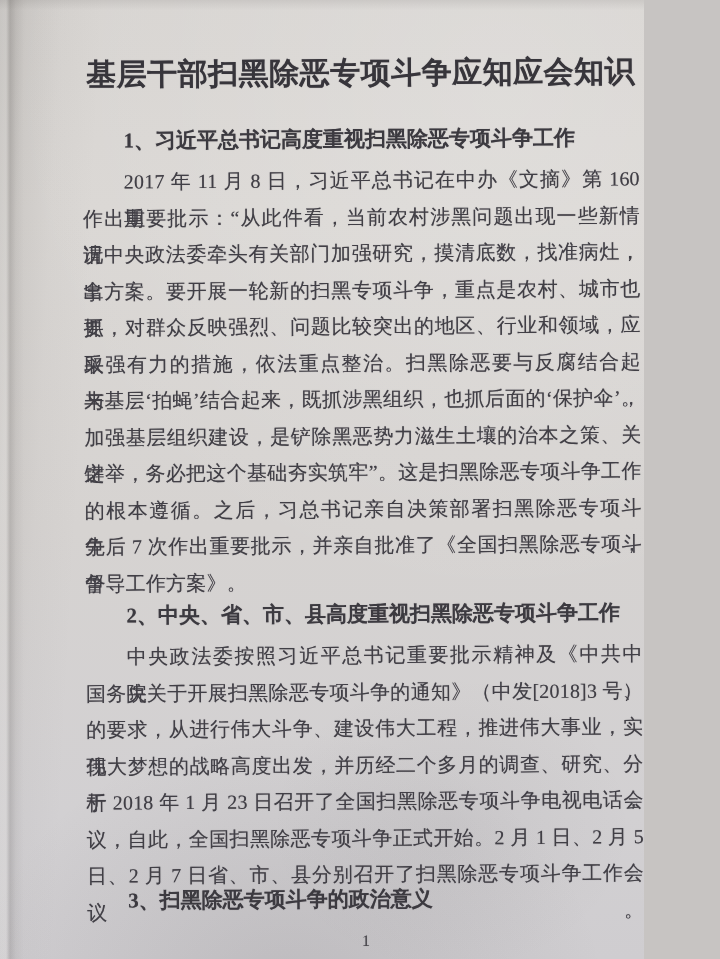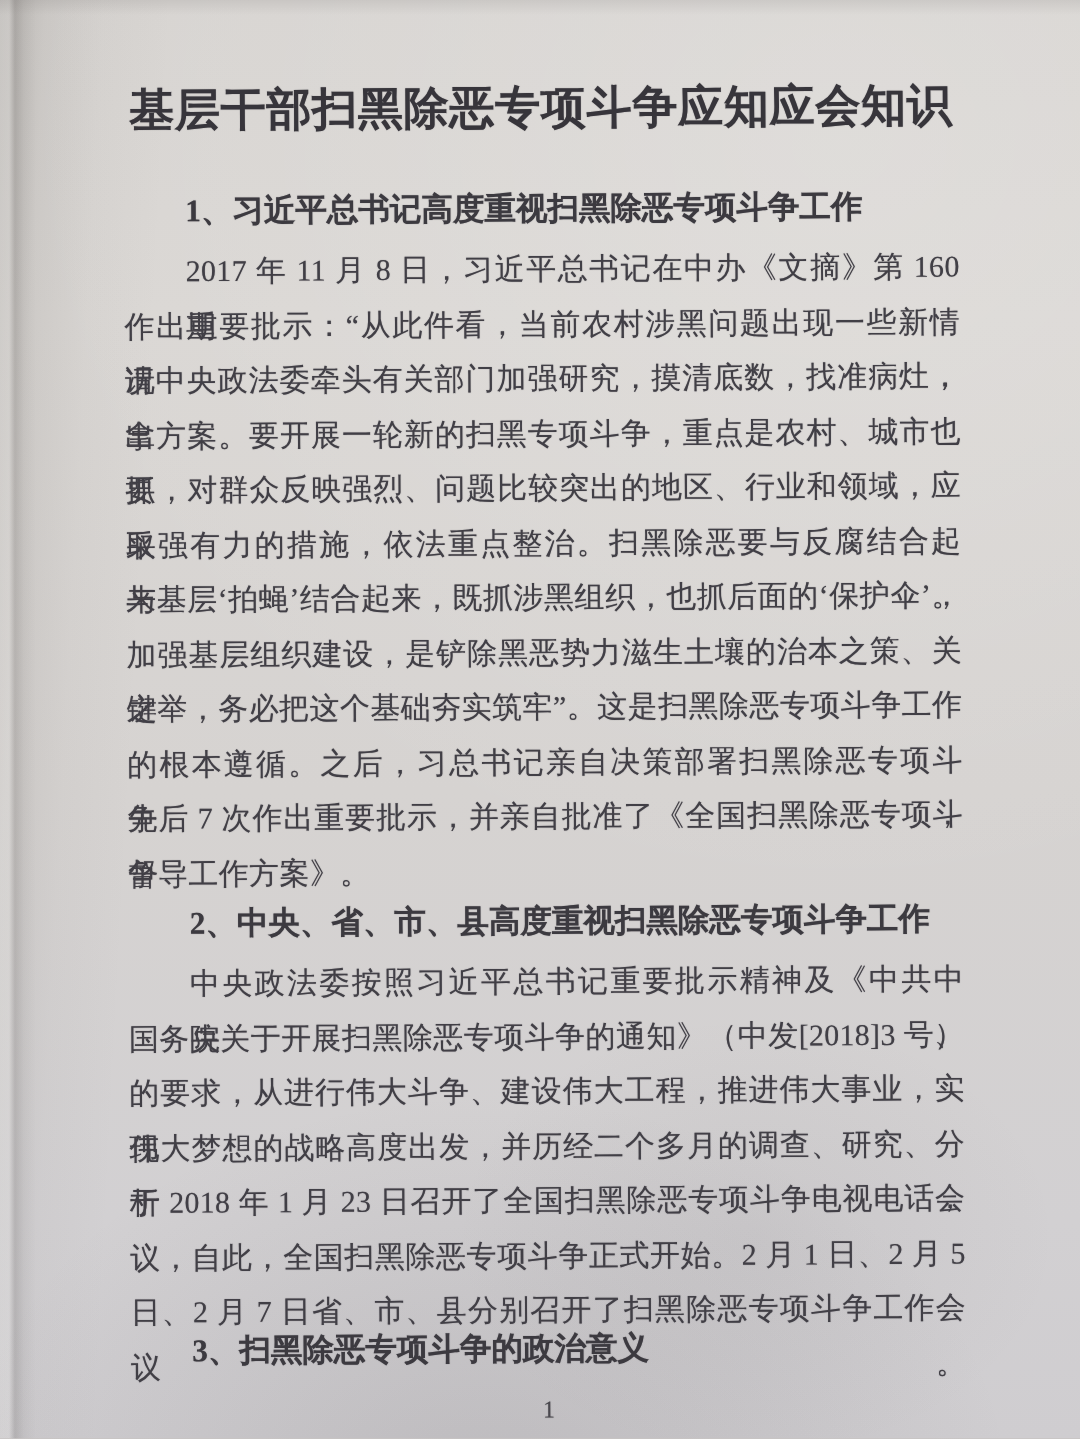--- a/index.html
+++ b/index.html
@@ -3,21 +3,21 @@
 <meta charset="utf-8">
 <style>
   html, body { margin: 0; padding: 0; }
   body {
     width: 720px; height: 959px; overflow: hidden;
     background: #c7c4c2;
     font-family: "Liberation Serif", "DejaVu Serif", serif;
   }
   .photo {
     position: relative;
-    width: 720px; height: 959px;
+    width: 644px; height: 959px;
     overflow: hidden;
     background:
       linear-gradient(180deg, rgba(88,84,82,0.12) 0px, rgba(88,84,82,0.0) 10px),
       radial-gradient(130% 90% at 78% 10%, rgba(255,255,255,0.17), rgba(255,255,255,0) 60%),
       radial-gradient(70% 40% at 45% 104%, rgba(80,76,80,0.14), rgba(80,76,80,0) 70%),
       radial-gradient(40% 22% at 70% 86%, rgba(90,86,90,0.07), rgba(90,86,90,0) 70%),
       linear-gradient(90deg, rgba(250,249,247,0.25) 0px, rgba(250,249,247,0.25) 6px, rgba(70,66,64,0.16) 10px, rgba(70,66,64,0.05) 16px, rgba(0,0,0,0) 24px),
       linear-gradient(93deg, rgba(92,88,84,0.26) 0%, rgba(92,88,84,0.10) 4%, rgba(92,88,84,0.03) 9%, rgba(0,0,0,0) 15%),
       linear-gradient(180deg, #d7d4d1 0%, #dad7d4 22%, #d6d3d1 55%, #d2d0d2 85%, #cfcdd0 100%);
   }

